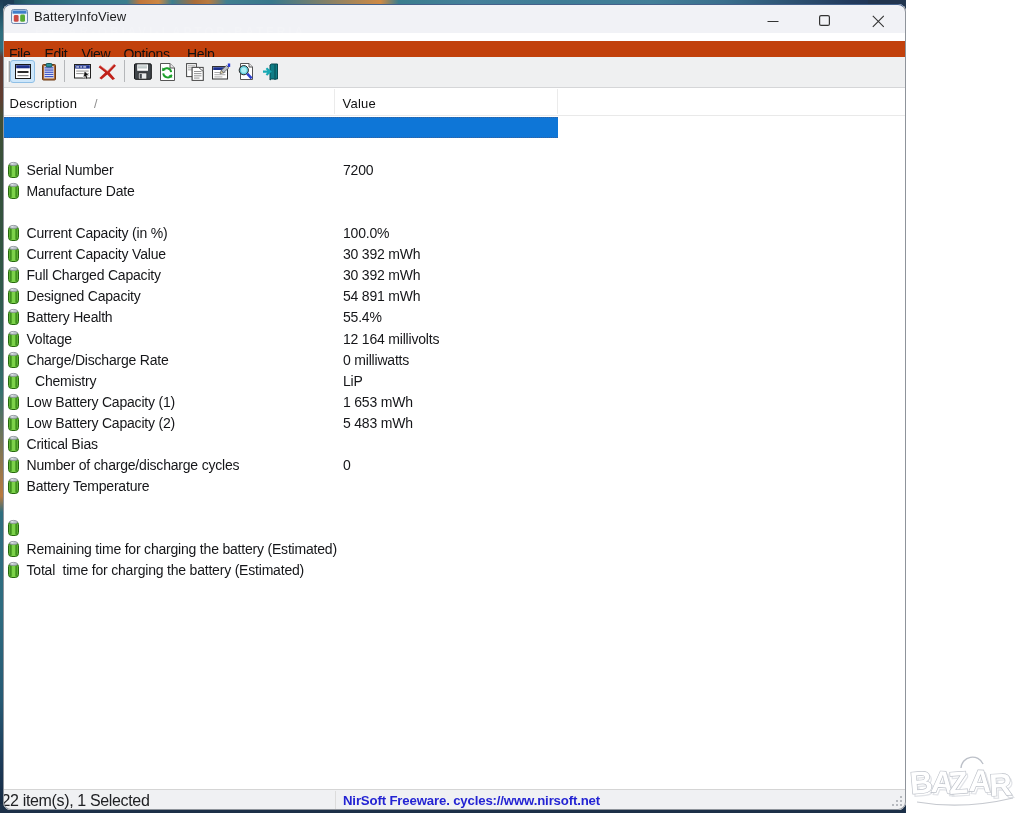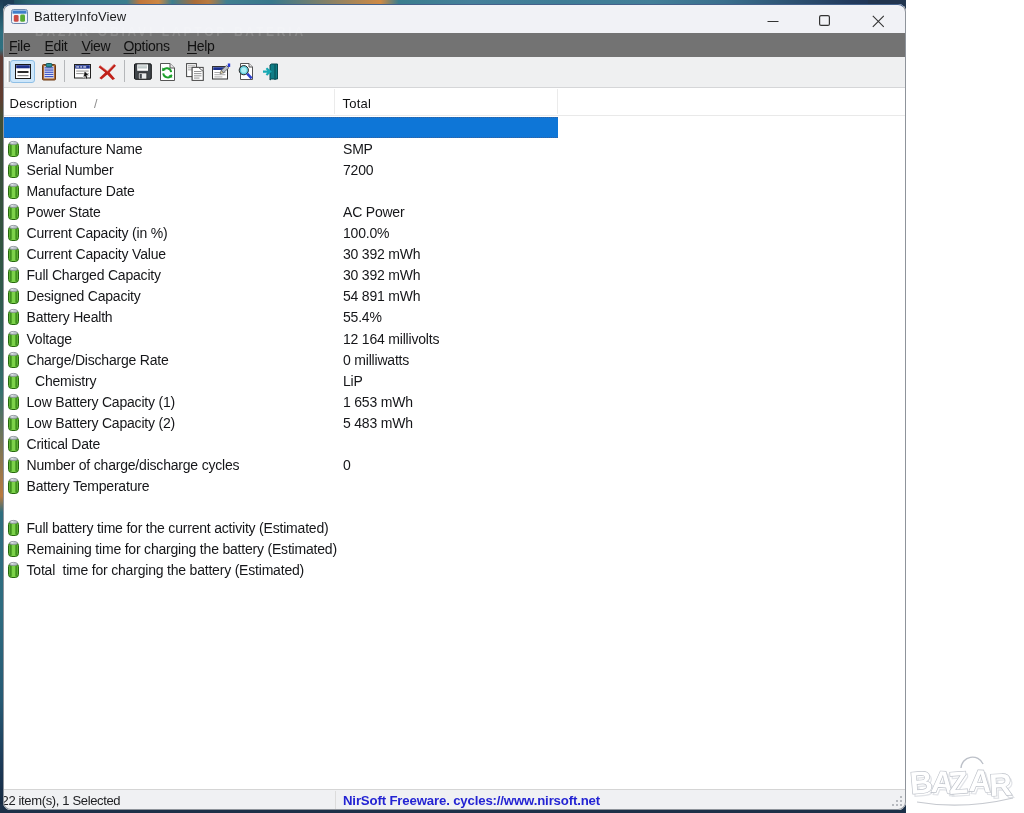--- a/index.html
+++ b/index.html
@@ -12,38 +12,38 @@
  background:linear-gradient(180deg,#1d3b55 0,#24556a 2%,#2e6e7e 4%,#2f7181 6%,#5e3a33 7%,#613c30 12%,#414f35 14.5%,#37503a 20%,#315440 30%,#2f5e55 40%,#34706d 48%,#b97a3f 61%,#2f6e7e 63%,#2e6c80 75%,#265a74 86%,#1c3a58 94%,#15273e 100%)}
 #dbot{position:absolute;left:0;top:804px;width:906px;height:9px;background:#1c3048}
 #win{position:absolute;left:3px;top:4px;width:903px;height:806px;border-radius:8px;
  background:#fff;overflow:hidden}
 #winframe{position:absolute;left:3px;top:4px;width:903px;height:806px;border-radius:8px;
  border:1px solid #8f949b;border-top:1px solid #44618b;pointer-events:none;z-index:20}
 #tbar{position:absolute;left:0;top:0;width:100%;height:29px;background:#f1f2f6}
 #title{position:absolute;left:31px;top:0;height:29px;line-height:26px;font-size:13px;letter-spacing:0.1px;color:#1b1c1e}
 #wm1{position:absolute;left:32px;top:21px;font-size:12px;font-weight:bold;color:rgba(255,255,255,.15);letter-spacing:2.8px;filter:blur(.6px);z-index:3}
 .wc{position:absolute;top:0}
-#menubar{position:absolute;left:0;top:29px;width:100%;height:24px;background:#737373}
+#menubar{position:absolute;left:0;top:37px;width:100%;height:24px;background:#c2410c}
 .mi{position:absolute;top:0;height:24px;line-height:26px;font-size:14px;letter-spacing:-0.3px;color:#111}
 .mi u{text-decoration-thickness:1px;text-underline-offset:2px}
 #toolbar{position:absolute;left:0;top:53px;width:100%;height:31px;background:#eff0f1;border-bottom:1px solid #d5d6d8}
 #grip{position:absolute;left:3.5px;top:4px;width:3px;height:21px;border-left:1px solid #fff;border-right:1px solid #9fa3a7;background:#dcdddf}
 #selbox{position:absolute;left:7px;top:2.5px;width:25px;height:23px;background:#cde6fa;border:1px solid #8fbfe6;border-radius:3px}
 .ti{position:absolute;top:6px}
 .tsep{position:absolute;top:3px;width:1px;height:22px;background:#b5b7ba}
 #hdr{position:absolute;left:0;top:84px;width:100%;height:27px;background:#fff}
 .hline{position:absolute;top:1px;width:1px;height:25px;background:#ebebeb}
 #hdr .ht{position:absolute;top:0;height:27px;line-height:32px;font-size:13px;letter-spacing:0.25px;color:#101112}
 #hdrb{position:absolute;left:0;top:111px;width:100%;height:1px;background:#e9e9e9}
 #list{position:absolute;left:0;top:-4px;width:100%;height:820px}
 .rtxt{position:absolute;top:0;height:21px;line-height:22px;font-size:14px;letter-spacing:-0.2px;color:#151619;white-space:pre}
 .rtxt.sel{color:#fff}
 .rtxt.val.sel{color:#a9d5fb}
 #sbar{position:absolute;left:0;bottom:0;width:100%;height:21px;background:#f0f1f3;border-top:1px solid #d5d5d5;z-index:4}
-#sbar .s1{position:absolute;left:-1.5px;top:0;height:20px;line-height:21px;font-size:13px;letter-spacing:-0.35px;color:#202124}
+#sbar .s1{position:absolute;left:-1.5px;top:0;height:20px;line-height:21px;font-size:16px;letter-spacing:-0.35px;color:#202124}
 #sbar .sv{position:absolute;left:332px;top:1px;width:1px;height:18px;background:#dcdcdc}
 #sbar .s2{position:absolute;left:340px;top:0;height:20px;line-height:21px;font-size:13.2px;font-weight:bold;color:#2424d3;letter-spacing:-0.15px}
 </style></head><body>
 <div id="desk">
  <div id="dtop"></div>
     <div id="dcl"></div>
     <div id="dcr"></div>
     <div id="dleft"></div>
     <div id="dbot"></div>
  <div id="win">
@@ -170,38 +170,27 @@
      <path d="M13 1 v16" stroke="#0a5a60" stroke-width="1.4"></path>
      <path d="M1 8.6 h6.2 M4.4 5.2 l3.8 3.4 -3.8 3.4" fill="none" stroke="#17a9b4" stroke-width="2.2"></path>
    </svg>
 
    <div class="tsep" style="left:60.5px"></div>
    <div class="tsep" style="left:121px"></div>
   </div>
   <div id="hdr">
    <span class="ht" style="left:6.5px">Description</span>
    <span class="ht" style="left:91px;font-size:12.5px;color:#8e8e8e;letter-spacing:0">/</span>
-   <span class="ht" style="left:339.5px">Total</span>
+   <span class="ht" style="left:339.5px">Value</span>
    <div class="hline" style="left:331px"></div>
    <div class="hline" style="left:553.5px"></div>
   </div>
   <div id="hdrb"></div>
   <div id="list">
 <div style="position:absolute;left:1px;top:117px;width:554px;height:21px;background:#0e76d7;border-top:1px dotted #35619e;border-bottom:1px dotted #35619e"></div>
-<div style="position:absolute;left:0;top:138px;width:600px;height:21px">
-          <svg width="11" height="17" viewBox="0 0 11 17" style="position:absolute;left:4.5px;top:2px">
-            <rect x="0.5" y="2.5" width="10" height="14" rx="3.2" fill="#7cd24a" stroke="#26680e" stroke-width="1"></rect>
-            <path d="M2.6 3.5 v12 M8.4 3.5 v12" stroke="#2e7d12" stroke-width="2.2" opacity="0.75"></path>
-            <rect x="4.2" y="3" width="2.4" height="13" fill="#7cd24a"></rect>
-            <ellipse cx="5.5" cy="3" rx="4.0" ry="1.6" fill="#bfc6cd" stroke="#878d96" stroke-width="0.8"></ellipse>
-            <ellipse cx="4.2" cy="2.7" rx="1.2" ry="0.55" fill="#eef1f3"></ellipse>
-          </svg>
-          <span class="rtxt" style="left:23.5px">Manufacture Name</span>
-          <span class="rtxt val" style="left:340px">SMP</span>
-        </div>
 <div style="position:absolute;left:0;top:159px;width:600px;height:21px">
           <svg width="11" height="17" viewBox="0 0 11 17" style="position:absolute;left:4.5px;top:2px">
             <rect x="0.5" y="2.5" width="10" height="14" rx="3.2" fill="#7cd24a" stroke="#26680e" stroke-width="1"></rect>
             <path d="M2.6 3.5 v12 M8.4 3.5 v12" stroke="#2e7d12" stroke-width="2.2" opacity="0.75"></path>
             <rect x="4.2" y="3" width="2.4" height="13" fill="#7cd24a"></rect>
             <ellipse cx="5.5" cy="3" rx="4.0" ry="1.6" fill="#bfc6cd" stroke="#878d96" stroke-width="0.8"></ellipse>
             <ellipse cx="4.2" cy="2.7" rx="1.2" ry="0.55" fill="#eef1f3"></ellipse>
           </svg>
           <span class="rtxt" style="left:23.5px">Serial Number</span>
           <span class="rtxt val" style="left:340px">7200</span>
@@ -209,31 +198,20 @@
 <div style="position:absolute;left:0;top:180px;width:600px;height:21px">
           <svg width="11" height="17" viewBox="0 0 11 17" style="position:absolute;left:4.5px;top:2px">
             <rect x="0.5" y="2.5" width="10" height="14" rx="3.2" fill="#7cd24a" stroke="#26680e" stroke-width="1"></rect>
             <path d="M2.6 3.5 v12 M8.4 3.5 v12" stroke="#2e7d12" stroke-width="2.2" opacity="0.75"></path>
             <rect x="4.2" y="3" width="2.4" height="13" fill="#7cd24a"></rect>
             <ellipse cx="5.5" cy="3" rx="4.0" ry="1.6" fill="#bfc6cd" stroke="#878d96" stroke-width="0.8"></ellipse>
             <ellipse cx="4.2" cy="2.7" rx="1.2" ry="0.55" fill="#eef1f3"></ellipse>
           </svg>
           <span class="rtxt" style="left:23.5px">Manufacture Date</span>
         </div>
-<div style="position:absolute;left:0;top:201px;width:600px;height:21px">
-          <svg width="11" height="17" viewBox="0 0 11 17" style="position:absolute;left:4.5px;top:2px">
-            <rect x="0.5" y="2.5" width="10" height="14" rx="3.2" fill="#7cd24a" stroke="#26680e" stroke-width="1"></rect>
-            <path d="M2.6 3.5 v12 M8.4 3.5 v12" stroke="#2e7d12" stroke-width="2.2" opacity="0.75"></path>
-            <rect x="4.2" y="3" width="2.4" height="13" fill="#7cd24a"></rect>
-            <ellipse cx="5.5" cy="3" rx="4.0" ry="1.6" fill="#bfc6cd" stroke="#878d96" stroke-width="0.8"></ellipse>
-            <ellipse cx="4.2" cy="2.7" rx="1.2" ry="0.55" fill="#eef1f3"></ellipse>
-          </svg>
-          <span class="rtxt" style="left:23.5px">Power State</span>
-          <span class="rtxt val" style="left:340px">AC Power</span>
-        </div>
 <div style="position:absolute;left:0;top:222px;width:600px;height:21px">
           <svg width="11" height="17" viewBox="0 0 11 17" style="position:absolute;left:4.5px;top:2px">
             <rect x="0.5" y="2.5" width="10" height="14" rx="3.2" fill="#7cd24a" stroke="#26680e" stroke-width="1"></rect>
             <path d="M2.6 3.5 v12 M8.4 3.5 v12" stroke="#2e7d12" stroke-width="2.2" opacity="0.75"></path>
             <rect x="4.2" y="3" width="2.4" height="13" fill="#7cd24a"></rect>
             <ellipse cx="5.5" cy="3" rx="4.0" ry="1.6" fill="#bfc6cd" stroke="#878d96" stroke-width="0.8"></ellipse>
             <ellipse cx="4.2" cy="2.7" rx="1.2" ry="0.55" fill="#eef1f3"></ellipse>
           </svg>
           <span class="rtxt" style="left:23.5px">Current Capacity (in %)</span>
           <span class="rtxt val" style="left:340px">100.0%</span>
@@ -338,21 +316,21 @@
           <span class="rtxt val" style="left:340px">5 483 mWh</span>
         </div>
 <div style="position:absolute;left:0;top:433px;width:600px;height:21px">
           <svg width="11" height="17" viewBox="0 0 11 17" style="position:absolute;left:4.5px;top:2px">
             <rect x="0.5" y="2.5" width="10" height="14" rx="3.2" fill="#7cd24a" stroke="#26680e" stroke-width="1"></rect>
             <path d="M2.6 3.5 v12 M8.4 3.5 v12" stroke="#2e7d12" stroke-width="2.2" opacity="0.75"></path>
             <rect x="4.2" y="3" width="2.4" height="13" fill="#7cd24a"></rect>
             <ellipse cx="5.5" cy="3" rx="4.0" ry="1.6" fill="#bfc6cd" stroke="#878d96" stroke-width="0.8"></ellipse>
             <ellipse cx="4.2" cy="2.7" rx="1.2" ry="0.55" fill="#eef1f3"></ellipse>
           </svg>
-          <span class="rtxt" style="left:23.5px">Critical Date</span>
+          <span class="rtxt" style="left:23.5px">Critical Bias</span>
         </div>
 <div style="position:absolute;left:0;top:454px;width:600px;height:21px">
           <svg width="11" height="17" viewBox="0 0 11 17" style="position:absolute;left:4.5px;top:2px">
             <rect x="0.5" y="2.5" width="10" height="14" rx="3.2" fill="#7cd24a" stroke="#26680e" stroke-width="1"></rect>
             <path d="M2.6 3.5 v12 M8.4 3.5 v12" stroke="#2e7d12" stroke-width="2.2" opacity="0.75"></path>
             <rect x="4.2" y="3" width="2.4" height="13" fill="#7cd24a"></rect>
             <ellipse cx="5.5" cy="3" rx="4.0" ry="1.6" fill="#bfc6cd" stroke="#878d96" stroke-width="0.8"></ellipse>
             <ellipse cx="4.2" cy="2.7" rx="1.2" ry="0.55" fill="#eef1f3"></ellipse>
           </svg>
           <span class="rtxt" style="left:23.5px">Number of charge/discharge cycles</span>
@@ -369,21 +347,20 @@
           <span class="rtxt" style="left:23.5px">Battery Temperature</span>
         </div>
 <div style="position:absolute;left:0;top:517px;width:600px;height:21px">
           <svg width="11" height="17" viewBox="0 0 11 17" style="position:absolute;left:4.5px;top:2px">
             <rect x="0.5" y="2.5" width="10" height="14" rx="3.2" fill="#7cd24a" stroke="#26680e" stroke-width="1"></rect>
             <path d="M2.6 3.5 v12 M8.4 3.5 v12" stroke="#2e7d12" stroke-width="2.2" opacity="0.75"></path>
             <rect x="4.2" y="3" width="2.4" height="13" fill="#7cd24a"></rect>
             <ellipse cx="5.5" cy="3" rx="4.0" ry="1.6" fill="#bfc6cd" stroke="#878d96" stroke-width="0.8"></ellipse>
             <ellipse cx="4.2" cy="2.7" rx="1.2" ry="0.55" fill="#eef1f3"></ellipse>
           </svg>
-          <span class="rtxt" style="left:23.5px">Full battery time for the current activity (Estimated)</span>
         </div>
 <div style="position:absolute;left:0;top:559px;width:600px;height:21px">
           <svg width="11" height="17" viewBox="0 0 11 17" style="position:absolute;left:4.5px;top:2px">
             <rect x="0.5" y="2.5" width="10" height="14" rx="3.2" fill="#7cd24a" stroke="#26680e" stroke-width="1"></rect>
             <path d="M2.6 3.5 v12 M8.4 3.5 v12" stroke="#2e7d12" stroke-width="2.2" opacity="0.75"></path>
             <rect x="4.2" y="3" width="2.4" height="13" fill="#7cd24a"></rect>
             <ellipse cx="5.5" cy="3" rx="4.0" ry="1.6" fill="#bfc6cd" stroke="#878d96" stroke-width="0.8"></ellipse>
             <ellipse cx="4.2" cy="2.7" rx="1.2" ry="0.55" fill="#eef1f3"></ellipse>
           </svg>
           <span class="rtxt" style="left:23.5px">Total  time for charging the battery (Estimated)</span>

